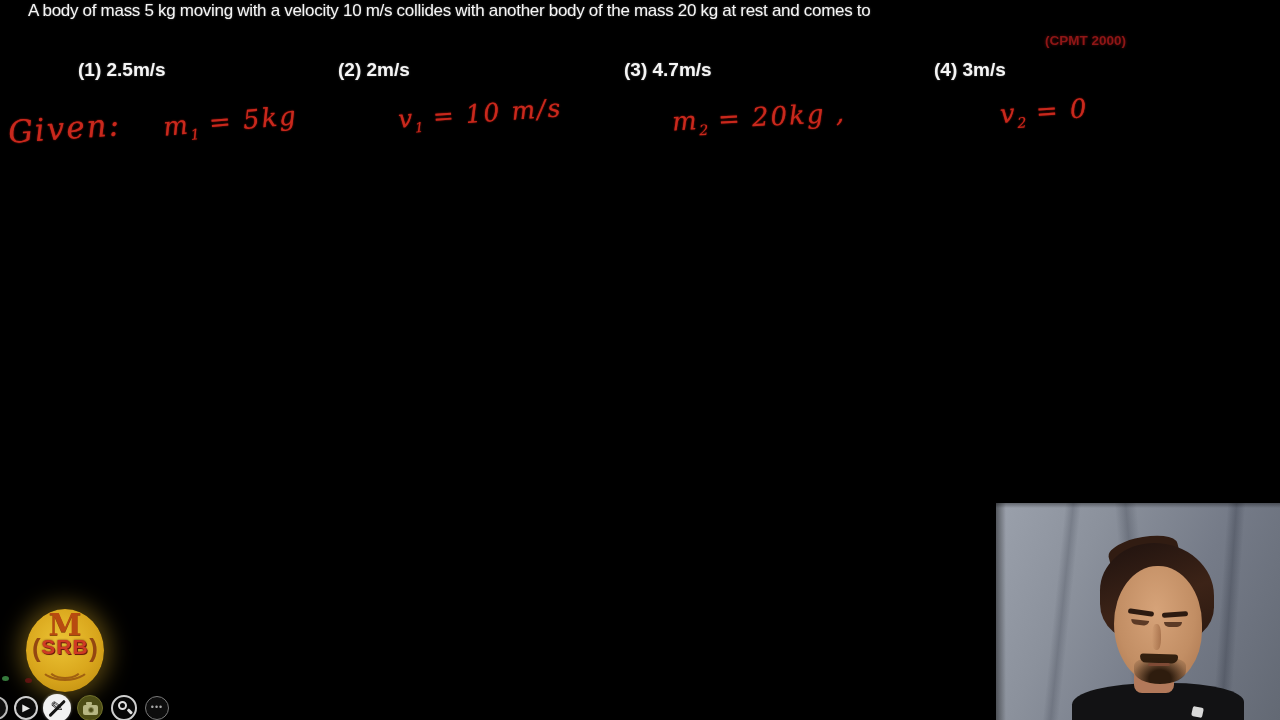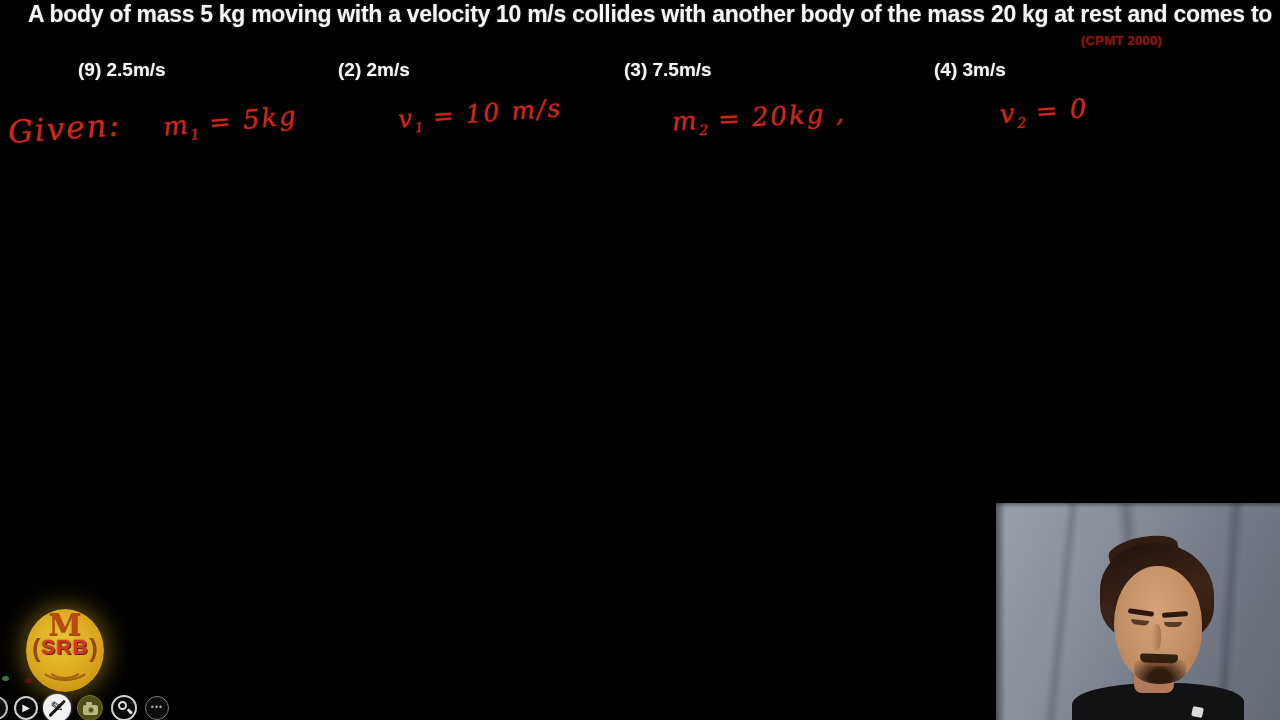--- a/index.html
+++ b/index.html
@@ -1,27 +1,27 @@
 <!DOCTYPE html>
 <html><head>
 <meta charset="utf-8">
 <style>
   * { margin:0; padding:0; box-sizing:border-box; }
   html,body { width:1280px; height:720px; background:#000; overflow:hidden; }
   #stage { position:relative; width:1280px; height:720px; background:#000;
            font-family:"Liberation Sans", sans-serif; }
 
   
-  .qline { position:absolute; color:#f5f5f5; font-weight:bold; font-size:23px;
+  .qline { position:absolute; color:#f5f5f5; font-weight:normal; font-size:17px;
            letter-spacing:-0.3px; white-space:nowrap;
            text-shadow:0 0 2px rgba(255,255,255,0.35); }
   #q-line1 { left:28px; top:1px; }
   #q-line2 { left:28px; top:30px; }
   .q-suffix { color:#7d1512; text-shadow:0 0 2px rgba(150,20,20,0.6); }
-  #source-tag { position:absolute; left:1081px; top:33px; color:#8f1616;
+  #source-tag { position:absolute; left:1045px; top:33px; color:#8f1616;
                 font-weight:bold; font-size:13.5px;
                 text-shadow:0 0 3px rgba(170,25,25,0.55); }
   .opt { position:absolute; top:59px; color:#f5f5f5; font-weight:bold;
          font-size:19px; white-space:nowrap;
          text-shadow:0 0 2px rgba(255,255,255,0.35); }
   #opt-1 { left:78px; }  #opt-2 { left:338px; }
   #opt-3 { left:624px; } #opt-4 { left:934px; }
 
   
   .hw { position:absolute; font-family:"DejaVu Serif", serif; font-style:italic;
@@ -151,23 +151,23 @@
                   background:#d9d9d9; border-radius:2px; transform:rotate(12deg); }
 </style>
 </head>
 <body>
 
 <div id="stage">
 
   <div id="q-line1" class="qline">A body of mass 5 kg moving with a velocity 10 m/s collides with another body of the mass 20 kg at rest and comes to</div>
   <div id="source-tag">(CPMT 2000)</div>
 
-  <div id="opt-1" class="opt">(9) 2.5m/s</div>
+  <div id="opt-1" class="opt">(1) 2.5m/s</div>
   <div id="opt-2" class="opt">(2) 2m/s</div>
-  <div id="opt-3" class="opt">(3) 7.5m/s</div>
+  <div id="opt-3" class="opt">(3) 4.7m/s</div>
   <div id="opt-4" class="opt">(4) 3m/s</div>
 
   <div id="hw-given" class="hw">Given:</div>
 
   <div id="hw-m1" class="hw">
     <span>m</span><sub>1</sub><span> = 5kg</span>
   </div>
 
   <div id="hw-v1" class="hw">
     <span>v</span><sub>1</sub><span> = 10 m/s</span>

